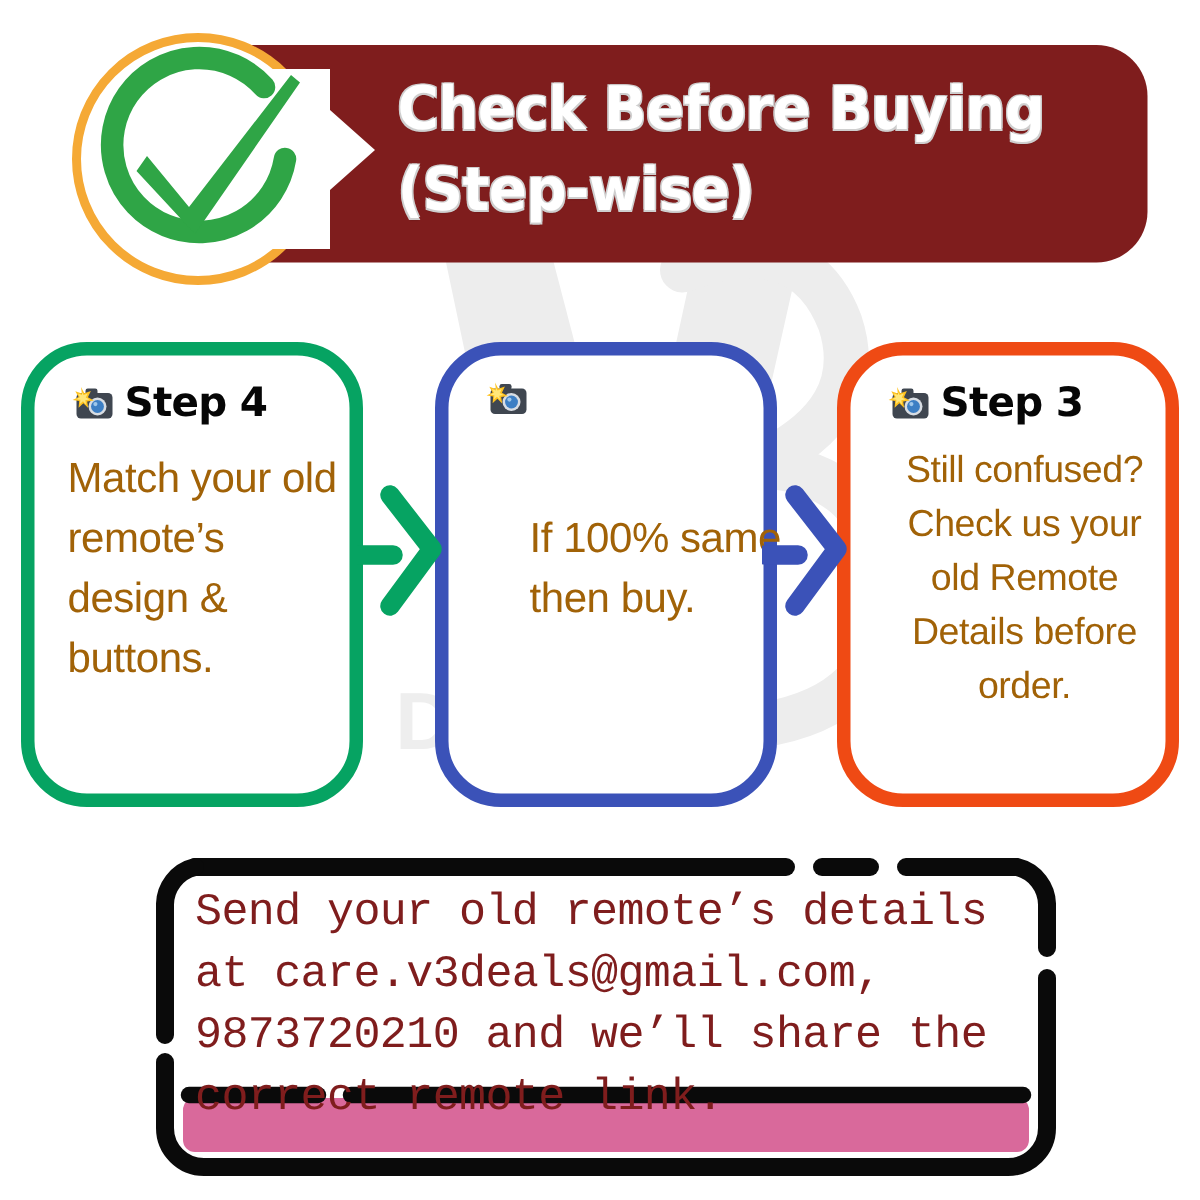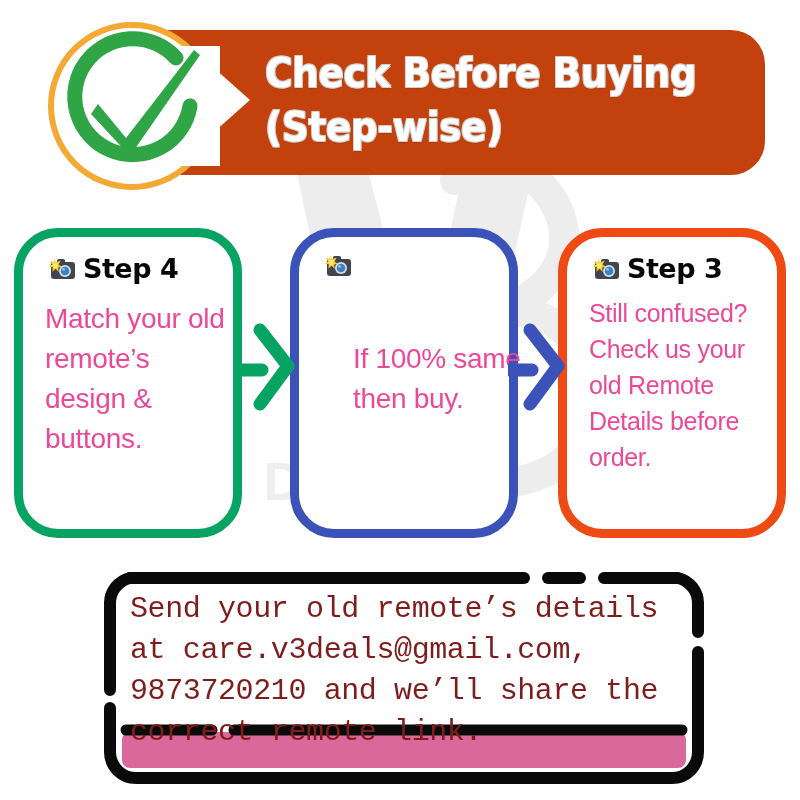--- a/index.html
+++ b/index.html
@@ -41,21 +41,21 @@
     font-family: "Liberation Sans", sans-serif;
   }
 
   
   .header {
     position: absolute;
     left: 110px;
     top: 30px;
     width: 655px;
     height: 145px;
-    background: #c2410c;
+    background: #7f1d1d;
     border-radius: 34px;
     z-index: 2;
   }
   .header-title {
     position: absolute;
     left: 155px;
     top: 16px;
     width: 500px;
     color: #ffffff;
     font-family: "DejaVu Sans", sans-serif;
@@ -122,21 +122,21 @@
     height: 310px;
     background: #ffffff;
     border-radius: 44px;
     box-sizing: border-box;
     border-style: solid;
     border-width: 9px;
     z-index: 3;
   }
   #card1 { left: 14px;  border-color: #06A362; }
   #card2 { left: 290px; border-color: #3B52B8; }
-  #card3 { left: 558px; border-color: #EF4A14; }
+  #card3 { left: 558px; border-color: #EF4A14; text-align: center; }
 
   .card-head {
     position: absolute;
     left: 22px;
     top: 16px;
     display: flex;
     align-items: center;
     gap: 6px;
     white-space: nowrap;
   }
@@ -155,21 +155,21 @@
     letter-spacing: -0.5px;
   }
   .card-body {
     position: absolute;
     left: 22px;
     top: 62px;
     width: 186px;
     font-family: "Liberation Sans", sans-serif;
     font-size: 28px;
     line-height: 40px;
-    color: #ec4899;
+    color: #a16207;
     letter-spacing: -0.3px;
   }
   #card3 .card-body { font-size: 25px; line-height: 36px; width: 188px; top: 58px; }
   #card2 .card-body { top: 102px; margin-left: 32px; }
 
   
   .connector {
     position: absolute;
     z-index: 5;
   }

